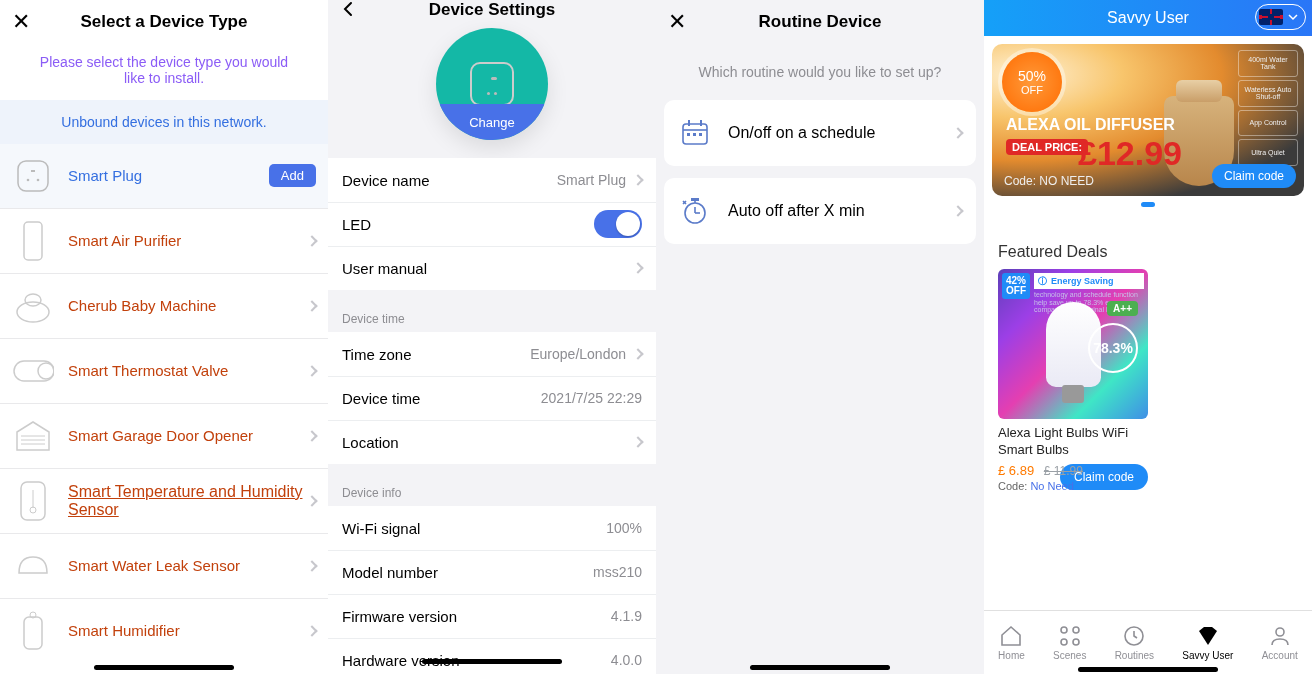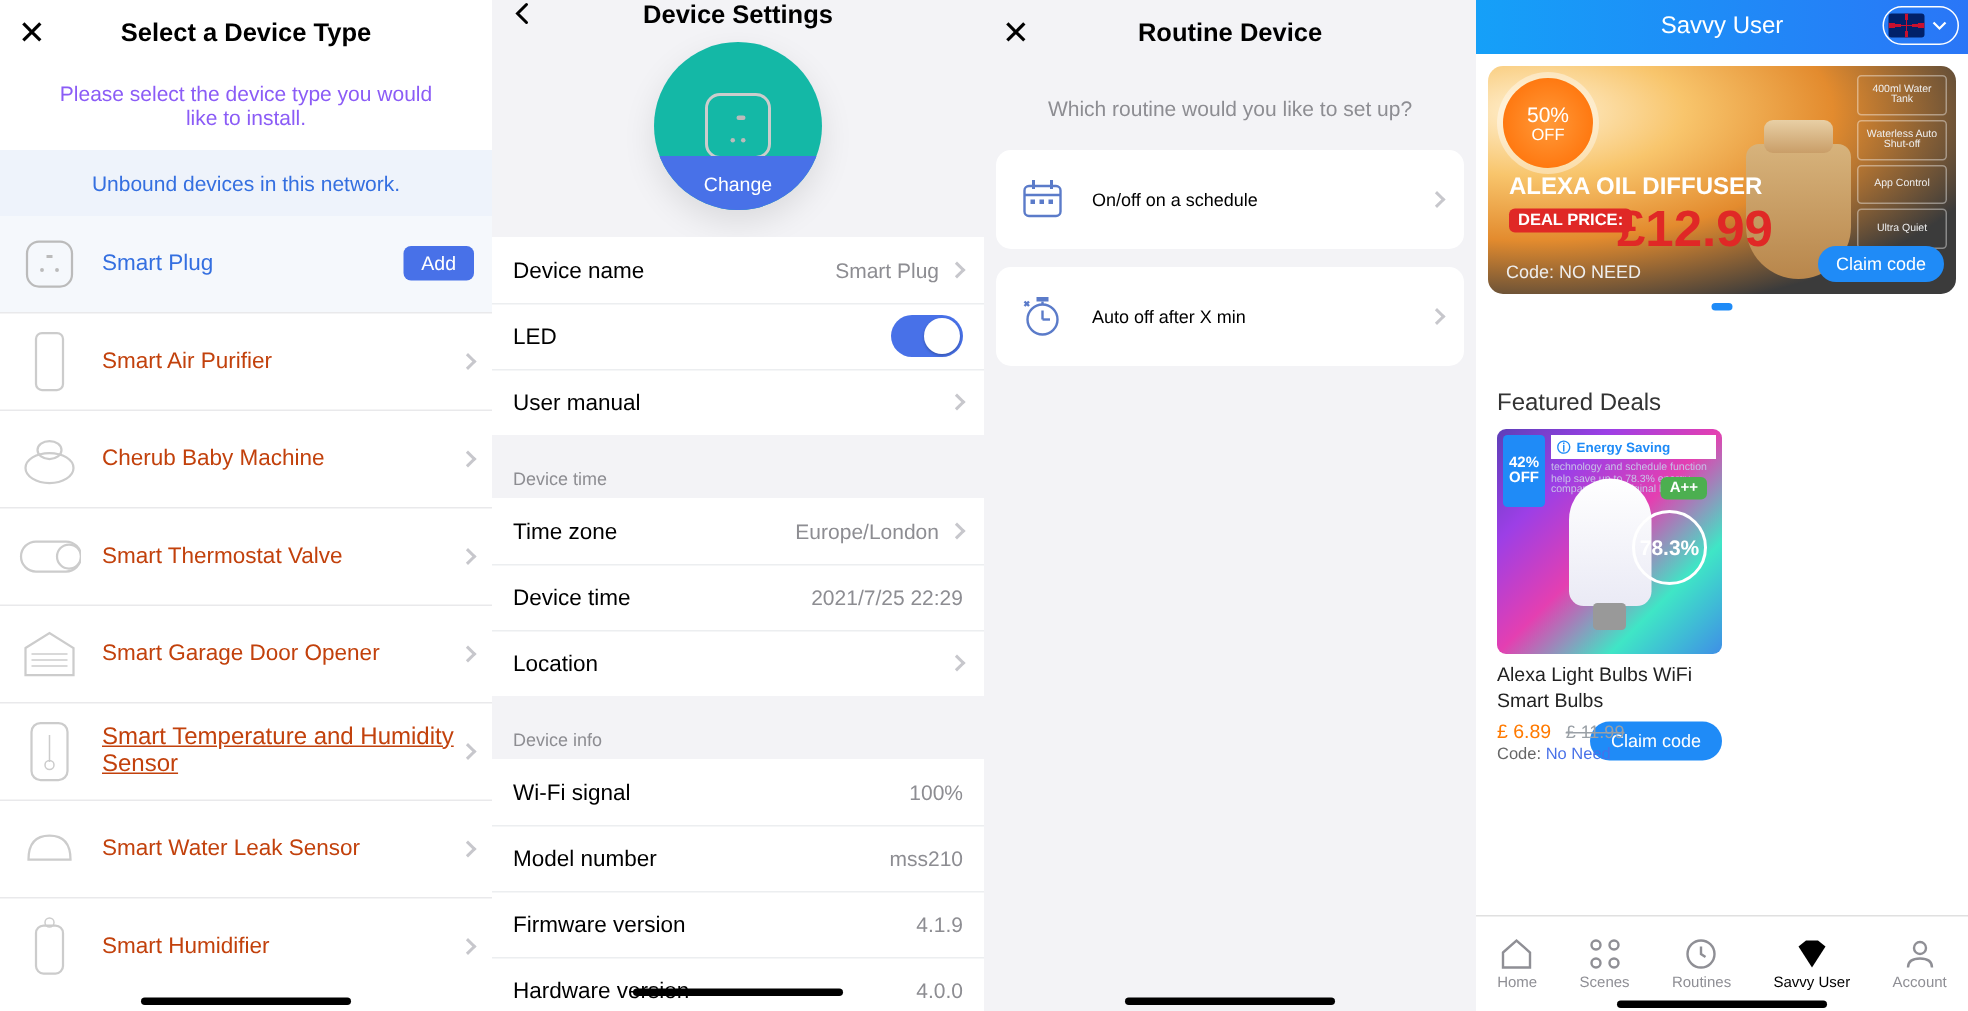--- a/index.html
+++ b/index.html
@@ -39,47 +39,47 @@
   .setting-row .sv { color:#8d8d92; font-size:14px; }
   .setting-row .chev { margin-left:8px; color:#c7c7cc; font-size:16px; }
   .toggle { width:48px; height:28px; border-radius:14px; background:#4871e8; position:relative; }
   .toggle .knob { position:absolute; width:24px; height:24px; border-radius:12px; background:#fff; top:2px; right:2px; box-shadow:0 1px 2px rgba(0,0,0,0.25); }
 
   
   .s3 { background:#f3f3f6; }
   .s3 .subtitle { color:#8d8d92; padding: 20px 20px 14px; font-size:14px; }
   .card-row { background:#fff; border-radius:10px; margin: 6px 8px; display:flex; align-items:center; padding: 16px 14px; }
   .card-row .cicon { width:34px; height:34px; margin-right:16px; display:flex; align-items:center; justify-content:center; }
-  .card-row .clabel { flex:1; font-size:12px; color:#000; }
+  .card-row .clabel { flex:1; font-size:16px; color:#000; }
 
   
   .s4 { background:#fff; }
   .s4 .header4 { height:36px; background: linear-gradient(90deg,#15a0f8,#1f8bf7,#2a76f7); display:flex; align-items:center; justify-content:center; color:#fff; font-size:16px; position:relative; }
   .s4 .flag-pill { position:absolute; right:6px; top:4px; height:26px; border:1px solid #fff; border-radius:14px; display:flex; align-items:center; padding:0 6px 0 3px; gap:4px; }
   .s4 .flag { width:24px; height:16px; background:linear-gradient(135deg,#012169 0%,#012169 100%); position:relative; border-radius:2px; overflow:hidden; }
   .s4 .flag::before { content:""; position:absolute; inset:0; background: conic-gradient(#c8102e 0deg 10deg, transparent 10deg 80deg, #c8102e 80deg 100deg, transparent 100deg 170deg, #c8102e 170deg 190deg, transparent 190deg 260deg, #c8102e 260deg 280deg, transparent 280deg 350deg, #c8102e 350deg 360deg); }
   .s4 .promo { margin:8px 8px 0; border-radius:10px; overflow:hidden; height:152px; position:relative; background:radial-gradient(ellipse at 10% 20%, #fff1d4 0%, #f8c56c 25%, #e38b2e 50%, #3b3b3b 80%); color:#fff; }
   .s4 .promo .burst { position:absolute; left:10px; top:8px; width:60px; height:60px; border-radius:50%; background:radial-gradient(#ff9a3a,#ff6b00); display:flex; align-items:center; justify-content:center; flex-direction:column; font-weight:400; color:#fff; font-size:14px; box-shadow:0 0 0 4px rgba(255,255,255,0.4); }
   .s4 .promo .ptitle { position:absolute; top:72px; left:14px; font-size:16px; font-weight:700; }
   .s4 .promo .deal-pill { position:absolute; top:95px; left:14px; background:#e02826; color:#fff; font-size:11px; padding:2px 6px; border-radius:4px; font-weight:600; }
   .s4 .promo .price { position:absolute; top:90px; left:86px; font-size:34px; font-weight:800; color:#e02826; }
   .s4 .promo .code { position:absolute; bottom:8px; left:12px; font-size:12px; color:#eee; }
   .s4 .promo .claim { position:absolute; right:8px; bottom:8px; background:#1f8bf7; color:#fff; border:none; border-radius:12px; padding:5px 12px; font-size:12px; cursor:pointer; }
   .s4 .promo .vase { position:absolute; right:70px; bottom:10px; width:70px; height:90px; background:linear-gradient(180deg,#d7b37c,#b8864b); border-radius:10px 10px 40px 40px; }
   .s4 .promo .vase::before { content:""; position:absolute; top:-16px; left:12px; right:12px; height:22px; background:linear-gradient(180deg,#e8cfa5,#c99e68); border-radius:6px; }
   .s4 .promo .badges { position:absolute; right:6px; top:6px; bottom:30px; width:60px; display:grid; grid-template-rows:repeat(4,1fr); gap:3px; }
   .s4 .promo .badges .b { border:1px solid rgba(255,255,255,0.4); border-radius:3px; font-size:7px; display:flex; align-items:center; justify-content:center; color:#eee; text-align:center; line-height:1; padding:1px; }
   .s4 .pager { display:flex; justify-content:center; margin-top:6px; }
   .s4 .pager .dot { width:14px; height:5px; border-radius:3px; background:#1f8bf7; }
-  .s4 .section-title { margin:53px 14px 8px; font-size:16px; color:#333; font-weight:500; }
+  .s4 .section-title { margin:36px 14px 8px; font-size:16px; color:#333; font-weight:500; }
   .s4 .product { margin:0 14px; width:150px; }
   .s4 .pimg { width:150px; height:150px; background:linear-gradient(135deg,#5d3fb8,#9c3fe6,#e43fb1,#3fe6c6,#3f8fe6); border-radius:6px; position:relative; display:flex; align-items:center; justify-content:center; }
   .s4 .pimg .bulb { width:55px; height:85px; background:linear-gradient(180deg,#fff,#eaeaf5); border-radius:28px 28px 10px 10px; position:relative; }
   .s4 .pimg .bulb::after { content:""; position:absolute; bottom:-16px; left:16px; width:22px; height:18px; background:#999; border-radius:3px; }
-  .s4 .pimg .off-badge { position:absolute; top:4px; left:4px; background:#1f8bf7; color:#fff; font-size:10px; padding:14px 4px; border-radius:3px; font-weight:600; text-align:left; line-height:1; }
+  .s4 .pimg .off-badge { position:absolute; top:4px; left:4px; background:#1f8bf7; color:#fff; font-size:10px; padding:3px 4px; border-radius:3px; font-weight:600; text-align:left; line-height:1; }
   .s4 .pimg .energy { position:absolute; top:4px; right:4px; left:36px; height:16px; background:#fff; font-size:9px; display:flex; align-items:center; padding-left:4px; color:#1f8bf7; font-weight:600; }
   .s4 .pimg .energy span { color:#1f8bf7; }
   .s4 .pimg .ering { position:absolute; right:10px; top:54px; width:50px; height:50px; border:2px solid #fff; border-radius:50%; display:flex; align-items:center; justify-content:center; color:#fff; font-size:14px; font-weight:600; }
   .s4 .pimg .rating { position:absolute; right:10px; top:32px; background:#4caf50; color:#fff; font-size:10px; padding:2px 6px; border-radius:4px; font-weight:600; }
   .s4 .ptitle2 { font-size:13px; color:#222; margin-top:6px; line-height:1.3; }
   .s4 .pprice { margin-top:4px; font-size:13px; }
   .s4 .pprice .now { color:#ff7a00; margin-right:6px; }
   .s4 .pprice .was { color:#9aa0a6; text-decoration:line-through; font-size:12px; }
   .s4 .pcode { font-size:11px; margin-top:2px; }
   .s4 .pcode .cl { color:#666; }

